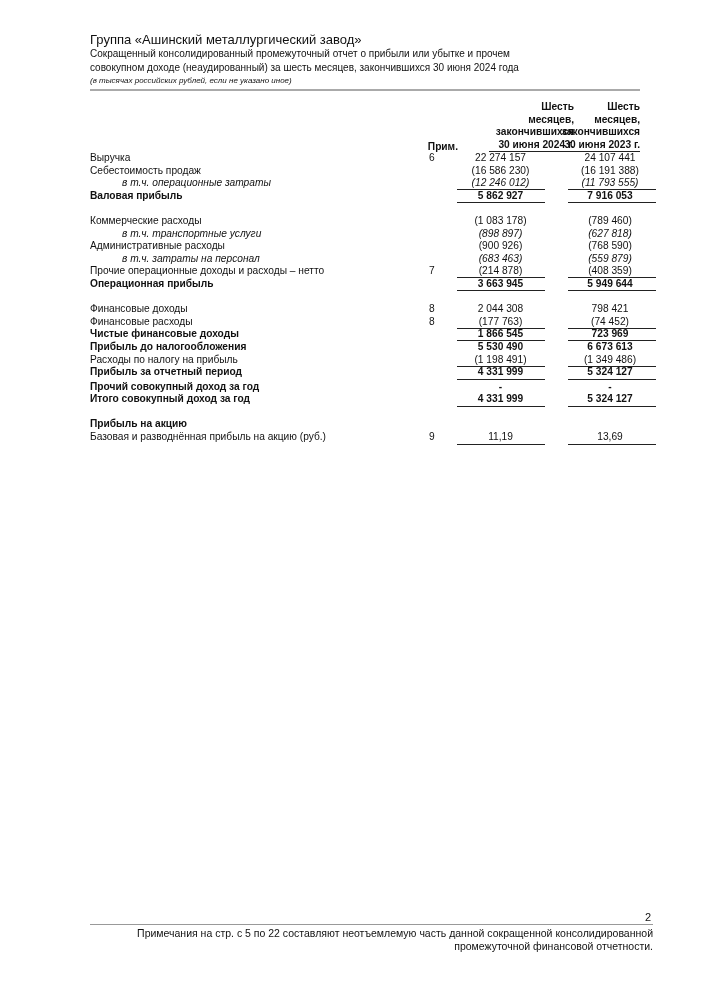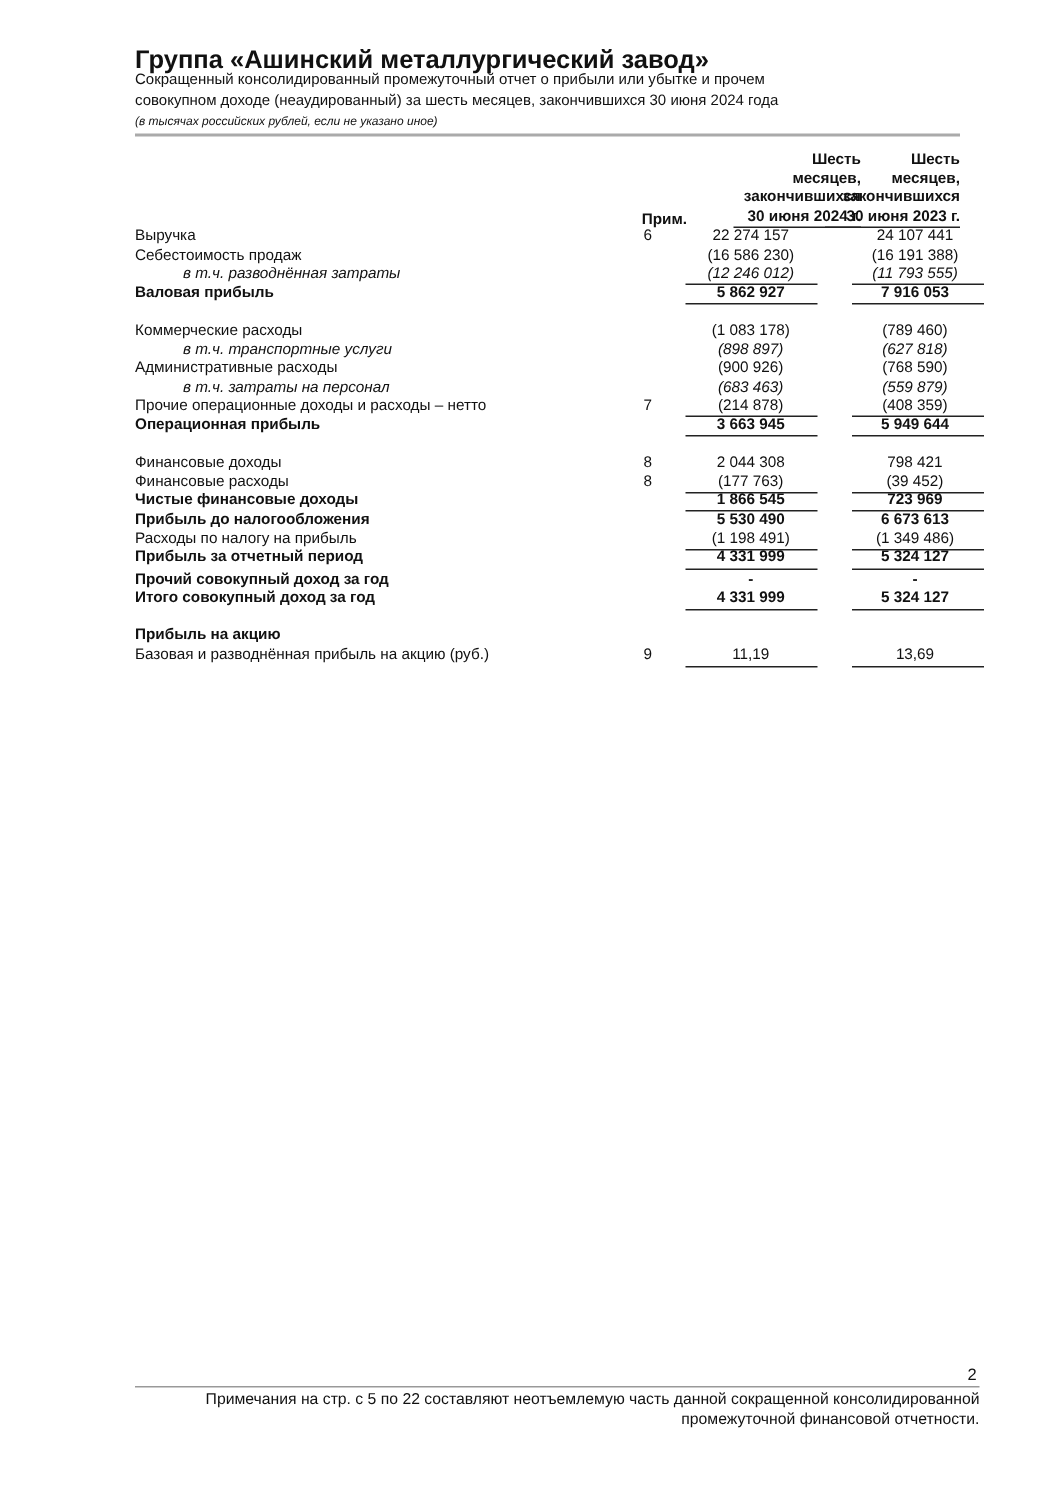--- a/index.html
+++ b/index.html
@@ -1,21 +1,21 @@
 <!DOCTYPE html>
 <html><head>
 <meta charset="utf-8">
 <style>
   html, body { margin: 0; padding: 0; background: #ffffff; }
   body { width: 707px; height: 1000px; position: relative; overflow: hidden;
          font-family: "Liberation Sans", sans-serif; color: #111; }
   .page { position: absolute; left: 0; top: 0; width: 707px; height: 1000px; }
 
   .hdr { position: absolute; left: 90px; top: 33px; width: 550px; }
-  .hdr .company { font-weight: bold; font-size: 17px; line-height: 14px; }
+  .hdr .company { font-weight: normal; font-size: 13px; line-height: 14px; }
   .hdr .subtitle { font-size: 10px; line-height: 14px; }
   .hdr .units { font-style: italic; font-size: 8px; line-height: 11px; }
   .hdr-rule { position: absolute; left: 90px; top: 89px; width: 550px; height: 2px; background: #aaaaaa; }
 
   .tbl { position: absolute; left: 90px; top: 100px; width: 550px; font-size: 10.2px; }
   .colhead { position: relative; height: 52px; }
   .colhead .note-h { position: absolute; left: 333px; bottom: 0; font-weight: bold; width: 35px; text-align: right; }
   .colhead .per { position: absolute; bottom: 0; width: 118px; text-align: right; font-weight: bold; line-height: 12.5px; }
   .colhead .per.c1 { left: 366px; }
   .colhead .per.c2 { left: 482px; width: 68px; }
@@ -81,21 +81,21 @@
       <span class="note">6</span>
       <span class="v c1">22 274 157</span>
       <span class="v c2">24 107 441</span>
     </div>
     <div class="row">
       <span class="lbl">Себестоимость продаж</span>
       <span class="v c1">(16 586 230)</span>
       <span class="v c2">(16 191 388)</span>
     </div>
     <div class="row sub">
-      <span class="lbl">в т.ч. разводнённая затраты</span>
+      <span class="lbl">в т.ч. операционные затраты</span>
       <span class="v c1">(12 246 012)</span>
       <span class="v c2">(11 793 555)</span>
       <span class="ul c1" style="top:12px"></span>
       <span class="ul c2" style="top:12px"></span>
     </div>
     <div class="row bold">
       <span class="lbl">Валовая прибыль</span>
       <span class="v c1">5 862 927</span>
       <span class="v c2">7 916 053</span>
       <span class="ul c1" style="top:12px"></span>
@@ -143,21 +143,21 @@
     <div class="row">
       <span class="lbl">Финансовые доходы</span>
       <span class="note">8</span>
       <span class="v c1">2 044 308</span>
       <span class="v c2">798 421</span>
     </div>
     <div class="row">
       <span class="lbl">Финансовые расходы</span>
       <span class="note">8</span>
       <span class="v c1">(177 763)</span>
-      <span class="v c2">(39 452)</span>
+      <span class="v c2">(74 452)</span>
       <span class="ul c1" style="top:12px"></span>
       <span class="ul c2" style="top:12px"></span>
     </div>
     <div class="row bold">
       <span class="lbl">Чистые финансовые доходы</span>
       <span class="v c1">1 866 545</span>
       <span class="v c2">723 969</span>
       <span class="ul c1" style="top:12px"></span>
       <span class="ul c2" style="top:12px"></span>
     </div>

